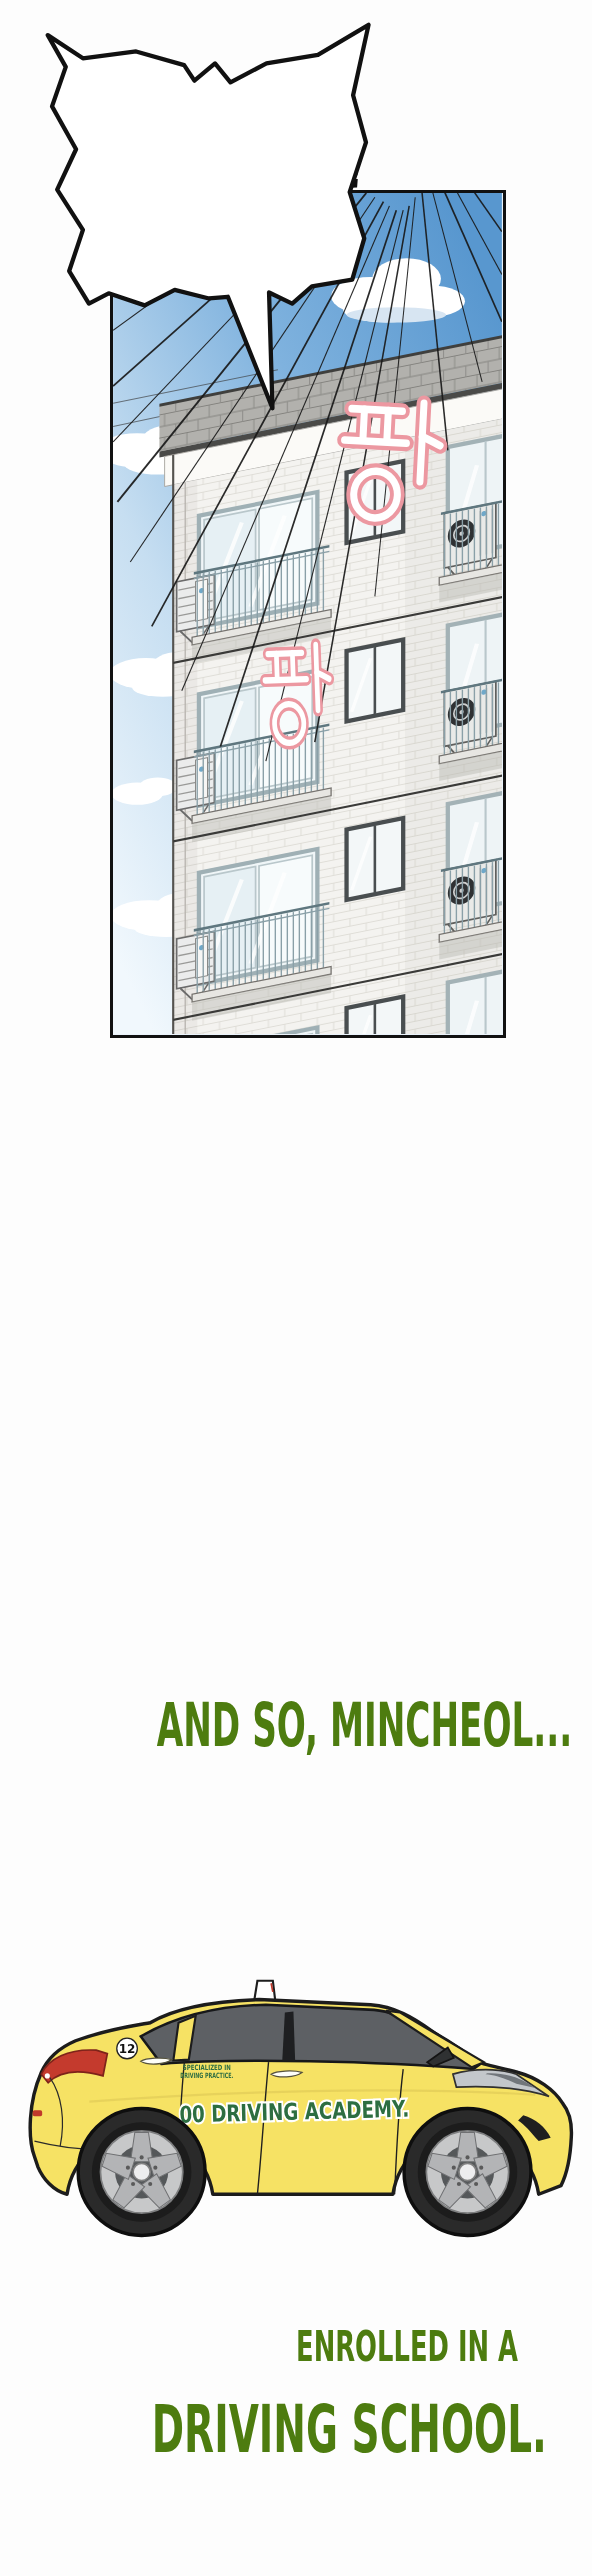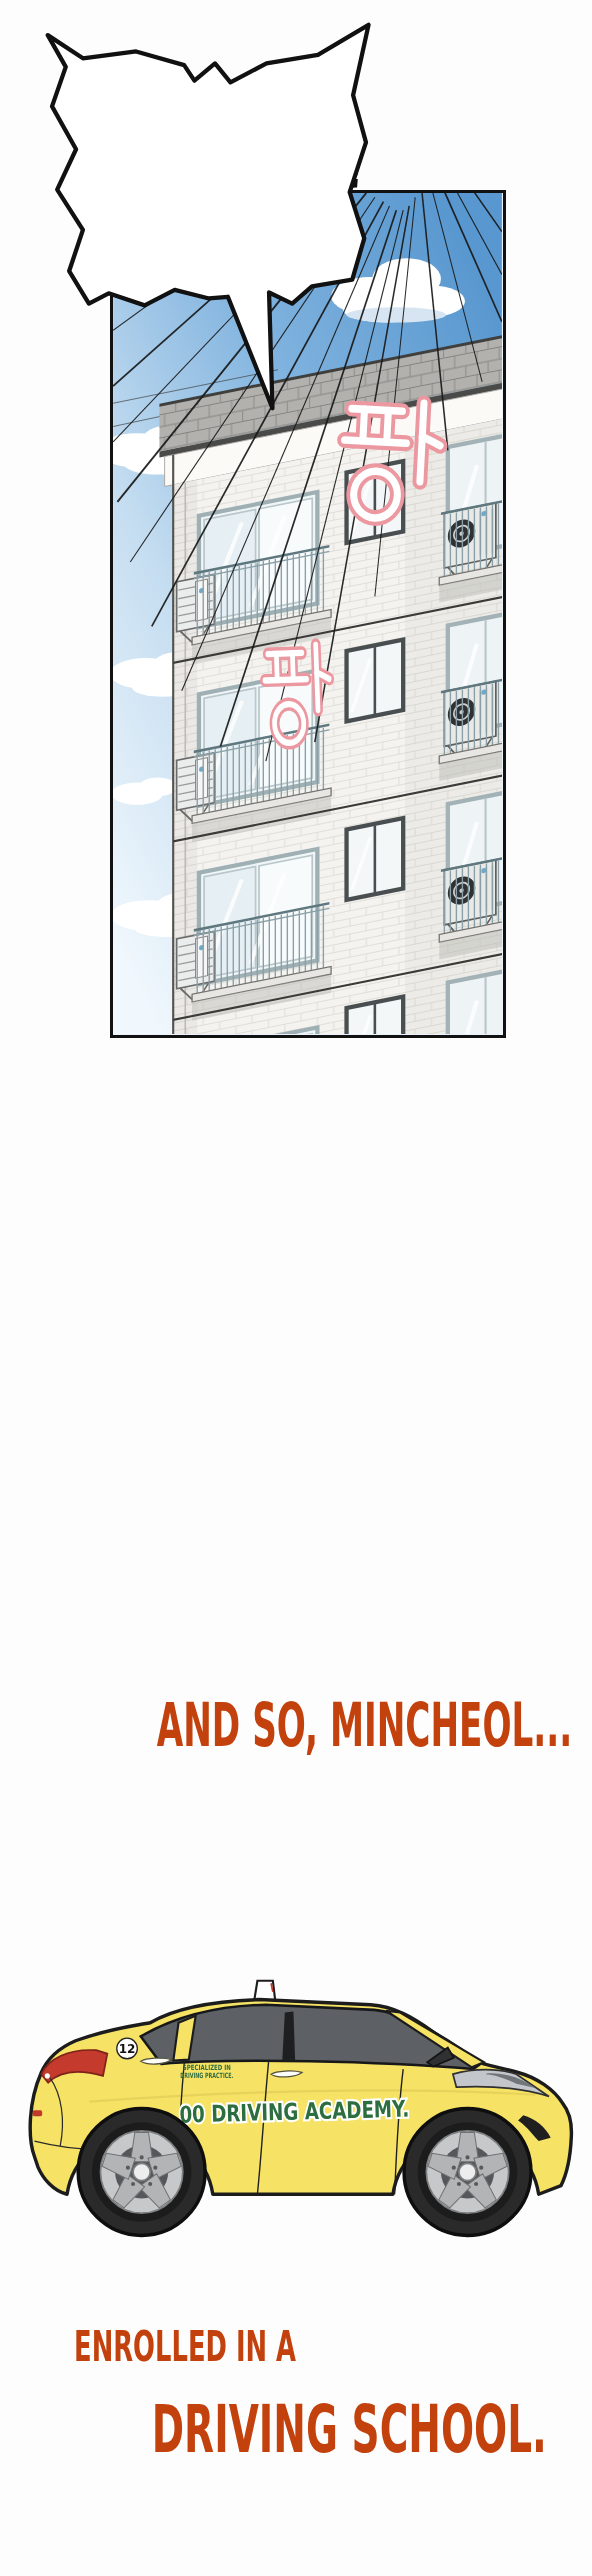--- a/index.html
+++ b/index.html
@@ -1,18 +1,18 @@
 <!DOCTYPE html>
 <html style="font-size:13.7px"><head>
 <meta charset="utf-8">
 <style>
   html,body{margin:0;padding:0;background:#fff;}
   #page{position:relative;width:592px;height:2576px;background:#fdfdfd;overflow:hidden;
         font-family:"DejaVu Sans",sans-serif;}
-  .caption{position:absolute;left:0;width:592px;text-align:left;color:#c2410c;
+  .caption{position:absolute;left:0;width:592px;text-align:right;color:#4d7c0f;
            font-weight:800;white-space:nowrap;line-height:1;}
   .squeeze{display:inline-block;transform-origin:center;}
   #bubble-text{position:absolute;left:15.5px;top:151px;width:374px;text-align:center;
                font-size:50px;font-weight:800;color:#0e0e0e;white-space:nowrap;line-height:1;}
   #bubble-text .squeeze{transform:scaleX(.62) skewX(-9deg) rotate(-1.5deg);}
   #caption-mid{top:1695px;font-size:60px;}
   #caption-mid .squeeze{transform:scaleX(.57);}
   #caption-b1{top:2325px;font-size:43px;}
   #caption-b1 .squeeze{transform:scaleX(.60);}
   #caption-b2{top:2397px;font-size:65px;padding-left:20px;}

